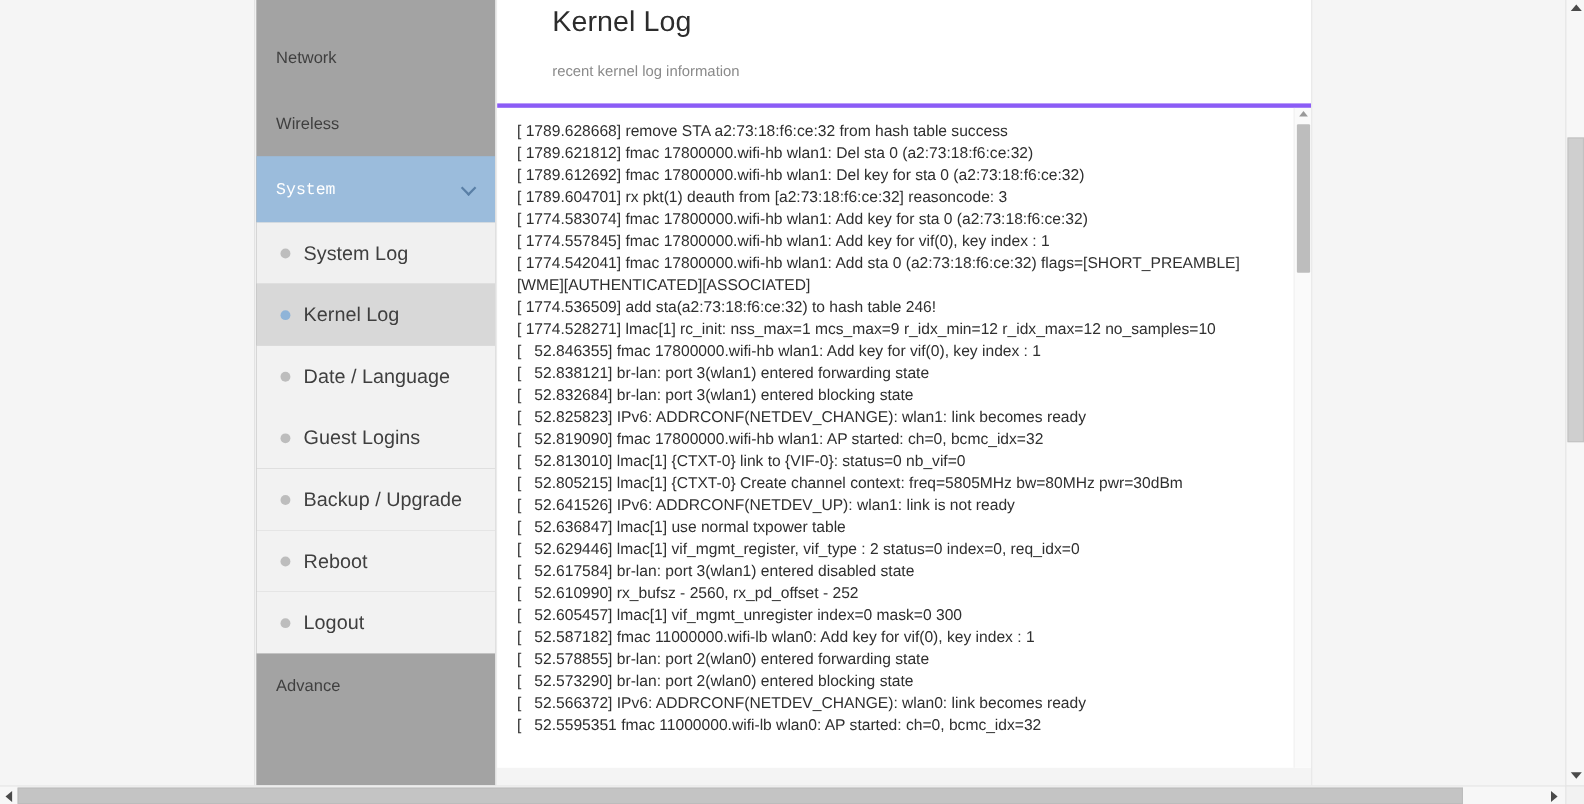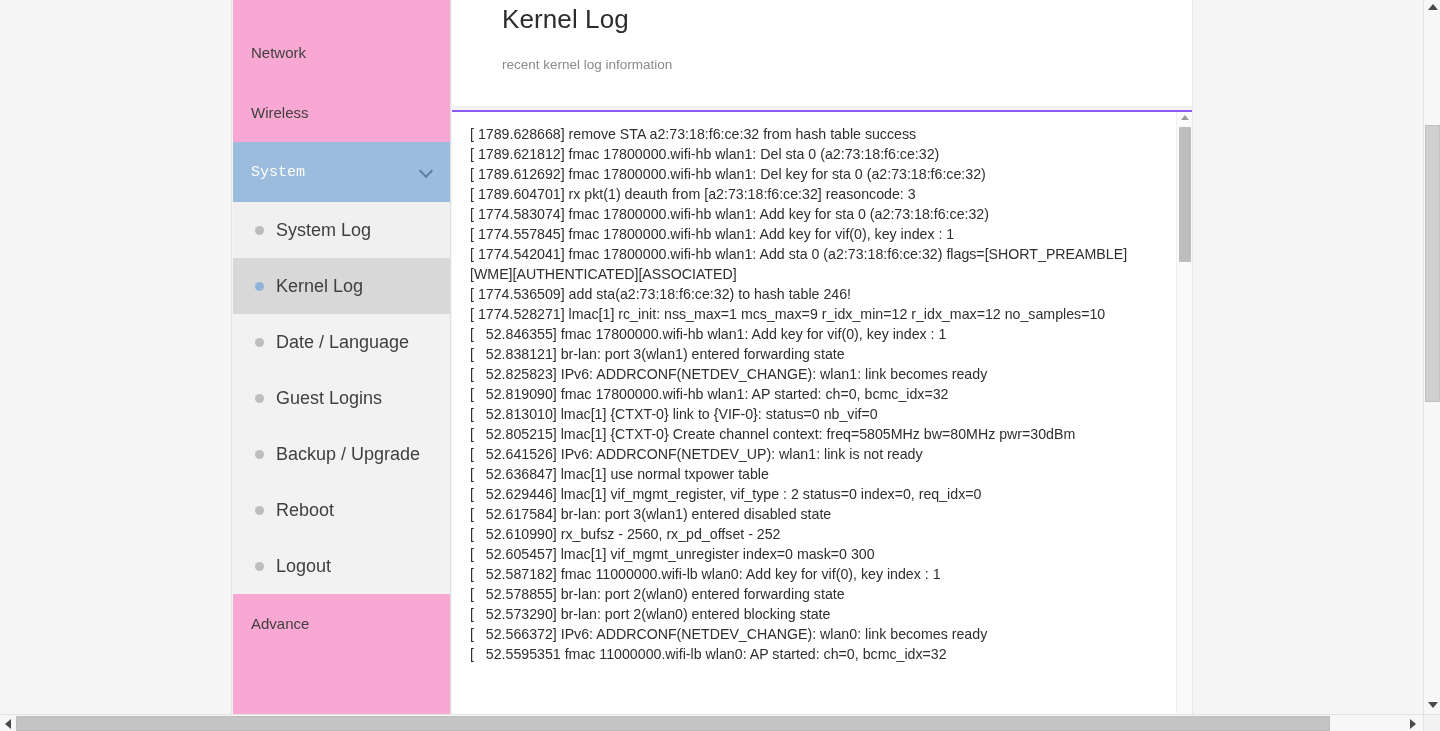--- a/index.html
+++ b/index.html
@@ -27,21 +27,21 @@
     background: #f5f5f5;
     border-right: 1px solid #e2e2e2;
   }
 
   
   .sidebar {
     position: absolute;
     left: 233px; top: 0;
     width: 218px;
     height: 714px;
-    background: #f9a8d4;
+    background: #a3a3a3;
     border-right: 1px solid #e0e0e0;
     overflow: hidden;
   }
 
   .nav-top {
     padding-top: 22px;
   }
 
   .nav-item {
     height: 60px;
@@ -137,25 +137,25 @@
 
   .page-subtitle {
     margin: 0;
     padding-top: 22px;
     font-size: 13.5px;
     color: #8a8a8a;
   }
 
   .log-panel {
     position: absolute;
-    top: 110px; left: 0;
+    top: 94px; left: 0;
     width: 740px;
     height: 604px;
     background: #ffffff;
-    border-top: 2px solid #8b5cf6;
+    border-top: 4px solid #8b5cf6;
     overflow: hidden;
   }
 
   .log-body {
     position: absolute;
     top: 0; left: 0;
     width: 712px;
     height: 604px;
     padding: 12px 6px 0 18px;
     overflow: hidden;
@@ -361,20 +361,21 @@
           <div class="log-line">[ 1789.621812] fmac 17800000.wifi-hb wlan1: Del sta 0 (a2:73:18:f6:ce:32)</div>
           <div class="log-line">[ 1789.612692] fmac 17800000.wifi-hb wlan1: Del key for sta 0 (a2:73:18:f6:ce:32)</div>
           <div class="log-line">[ 1789.604701] rx pkt(1) deauth from [a2:73:18:f6:ce:32] reasoncode: 3</div>
           <div class="log-line">[ 1774.583074] fmac 17800000.wifi-hb wlan1: Add key for sta 0 (a2:73:18:f6:ce:32)</div>
           <div class="log-line">[ 1774.557845] fmac 17800000.wifi-hb wlan1: Add key for vif(0), key index : 1</div>
           <div class="log-line">[ 1774.542041] fmac 17800000.wifi-hb wlan1: Add sta 0 (a2:73:18:f6:ce:32) flags=[SHORT_PREAMBLE][WME][AUTHENTICATED][ASSOCIATED]</div>
           <div class="log-line">[ 1774.536509] add sta(a2:73:18:f6:ce:32) to hash table 246!</div>
           <div class="log-line">[ 1774.528271] lmac[1] rc_init: nss_max=1 mcs_max=9 r_idx_min=12 r_idx_max=12 no_samples=10</div>
           <div class="log-line">[   52.846355] fmac 17800000.wifi-hb wlan1: Add key for vif(0), key index : 1</div>
           <div class="log-line">[   52.838121] br-lan: port 3(wlan1) entered forwarding state</div>
+          <div class="log-line">[   52.832684] br-lan: port 3(wlan1) entered blocking state</div>
           <div class="log-line">[   52.825823] IPv6: ADDRCONF(NETDEV_CHANGE): wlan1: link becomes ready</div>
           <div class="log-line">[   52.819090] fmac 17800000.wifi-hb wlan1: AP started: ch=0, bcmc_idx=32</div>
           <div class="log-line">[   52.813010] lmac[1] {CTXT-0} link to {VIF-0}: status=0 nb_vif=0</div>
           <div class="log-line">[   52.805215] lmac[1] {CTXT-0} Create channel context: freq=5805MHz bw=80MHz pwr=30dBm</div>
           <div class="log-line">[   52.641526] IPv6: ADDRCONF(NETDEV_UP): wlan1: link is not ready</div>
           <div class="log-line">[   52.636847] lmac[1] use normal txpower table</div>
           <div class="log-line">[   52.629446] lmac[1] vif_mgmt_register, vif_type : 2 status=0 index=0, req_idx=0</div>
           <div class="log-line">[   52.617584] br-lan: port 3(wlan1) entered disabled state</div>
           <div class="log-line">[   52.610990] rx_bufsz - 2560, rx_pd_offset - 252</div>
           <div class="log-line">[   52.605457] lmac[1] vif_mgmt_unregister index=0 mask=0 300</div>

